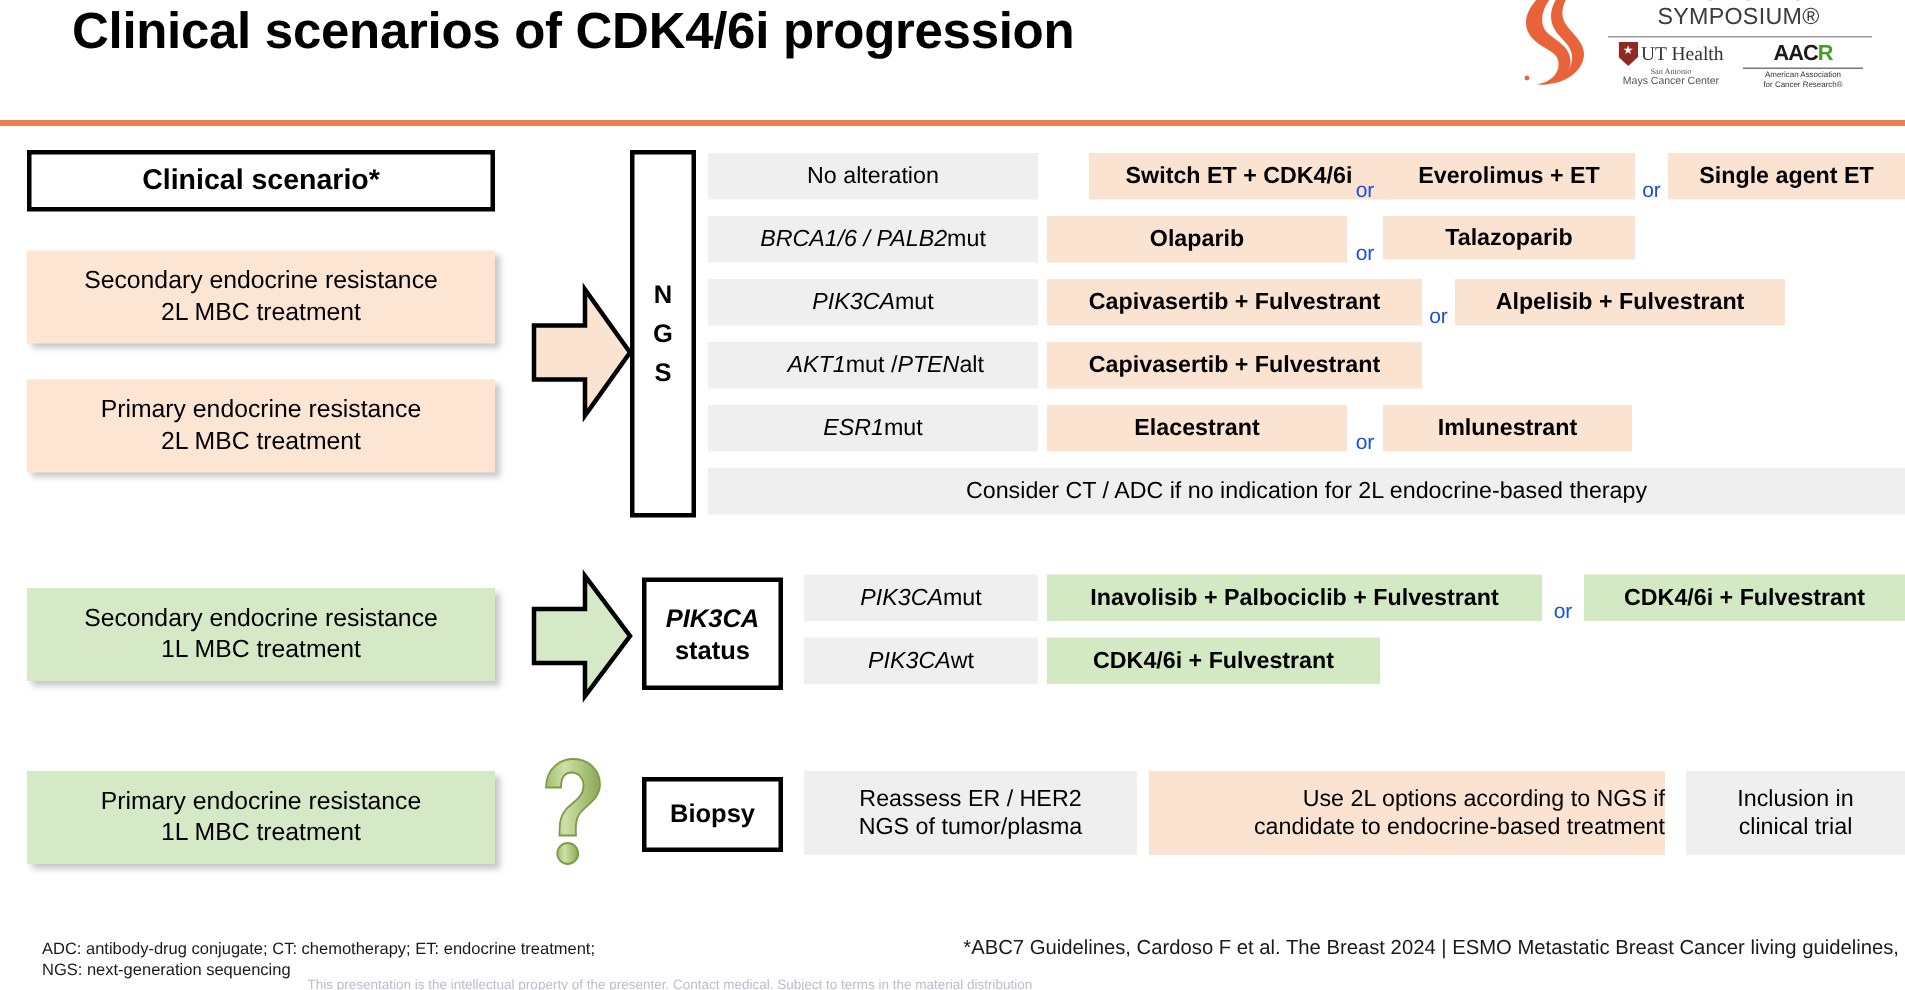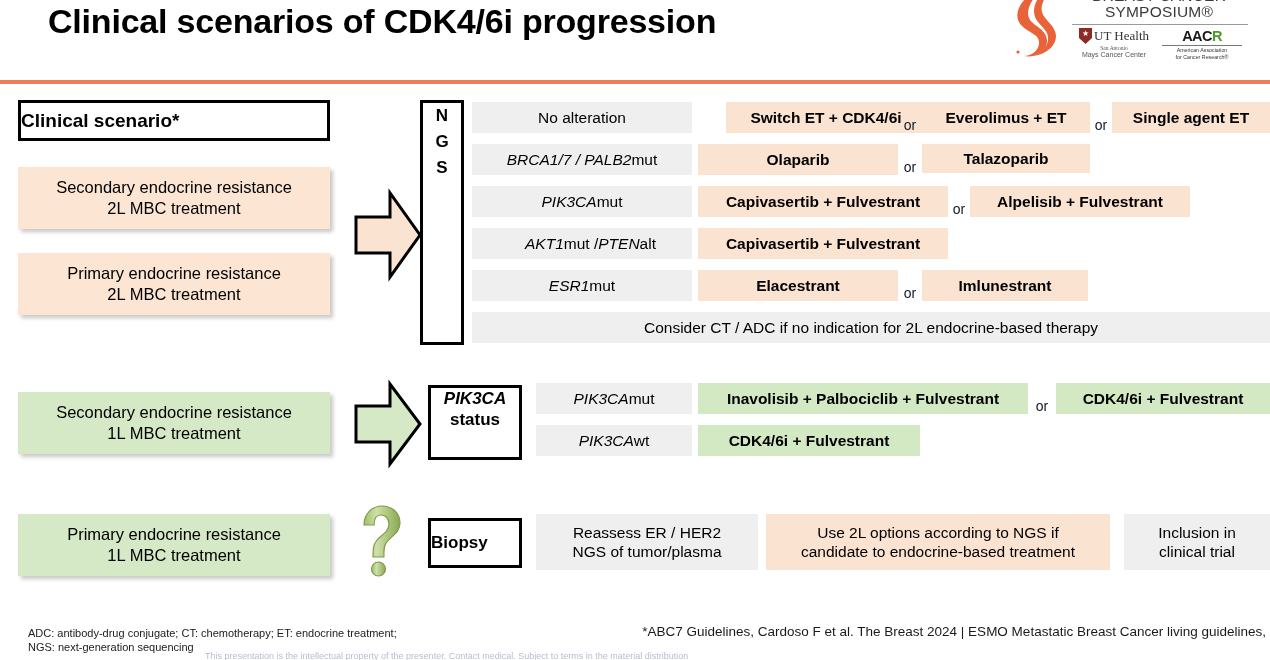--- a/index.html
+++ b/index.html
@@ -80,21 +80,21 @@
     width: 1270px; height: 4px;
     background: #ED7D52;
   }
 
   
   .abs { position: absolute; }
 
   .hardbox {
     border: 3px solid #000;
     background: #fff;
-    display: flex; align-items: center; justify-content: flex-start;
+    display: flex; align-items: center; justify-content: center;
     text-align: center;
   }
 
   .scenario-chip {
     display: flex; align-items: center; justify-content: center;
     text-align: center;
     font-size: 16.5px;
     line-height: 21px;
     box-shadow: 3px 3px 4px rgba(0,0,0,0.22);
   }
@@ -104,22 +104,22 @@
   .cell {
     display: flex; align-items: center; justify-content: center;
     text-align: center;
     font-size: 15.5px;
     line-height: 19px;
   }
   .cell-grey { background: #EFEFEF; }
   .cell-peach { background: #FBE3D1; font-weight: bold; }
   .cell-green { background: #D3E9C4; font-weight: bold; }
   .or-lbl {
-    display: flex; align-items: flex-end; justify-content: center;
-    font-size: 14px; color: #0f172a;
+    display: flex; align-items: flex-start; justify-content: center;
+    font-size: 14px; color: #1d4ed8; margin-top: 16px;
   }
   .ital { font-style: italic; }
 
   
   .arrow-svg { display: block; }
 
   
   #ngs-box { flex-direction: column; }
   .ngs-letters {
     font-size: 17px; font-weight: bold; line-height: 26px;
@@ -212,21 +212,21 @@
   <span>Everolimus + ET</span>
 </div>
 <div class="abs or-lbl" style="left:1090px; top:102px; width:22px; height:31px;">
   <span>or</span>
 </div>
 <div class="abs cell cell-peach" style="left:1112px; top:102px; width:158px; height:31px;">
   <span>Single agent ET</span>
 </div>
 
 <div class="abs cell cell-grey" style="left:472px; top:144px; width:220px; height:31px;">
-  <span class="ital">BRCA1/7 / PALB2</span>
+  <span class="ital">BRCA1/6 / PALB2</span>
     <span> mut</span>
 </div>
 <div class="abs cell cell-peach" style="left:698px; top:144px; width:200px; height:31px;">
   <span>Olaparib</span>
 </div>
 <div class="abs or-lbl" style="left:898px; top:144px; width:24px; height:31px;">
   <span>or</span>
 </div>
 <div class="abs cell cell-peach" style="left:922px; top:144px; width:168px; height:29px;">
   <span>Talazoparib</span>
@@ -329,21 +329,21 @@
 </svg>
 
 <div class="abs hardbox" style="left:428px; top:518px; width:94px; height:50px; font-size:17px; font-weight:bold;">
   <span>Biopsy</span>
 </div>
 
 <div class="abs cell cell-grey" style="left:536px; top:514px; width:222px; height:56px; flex-direction:column;">
   <div>Reassess ER / HER2</div>
   <div>NGS of tumor/plasma</div>
 </div>
-<div class="abs cell cell-peach" style="left:766px; top:514px; width:344px; height:56px; flex-direction:column; font-weight:normal;">
+<div class="abs cell cell-peach" style="left:766px; top:514px; width:344px; height:56px; flex-direction:column; font-weight:normal;align-items:flex-end;">
   <div>Use 2L options according to NGS if</div>
   <div>candidate to endocrine-based treatment</div>
 </div>
 <div class="abs cell cell-grey" style="left:1124px; top:514px; width:146px; height:56px; flex-direction:column;">
   <div>Inclusion in</div>
   <div>clinical trial</div>
 </div>
 
 <div class="foot" style="left:28px; top:626px; width:460px;">
   <div>ADC: antibody-drug conjugate; CT: chemotherapy; ET: endocrine treatment;</div>

